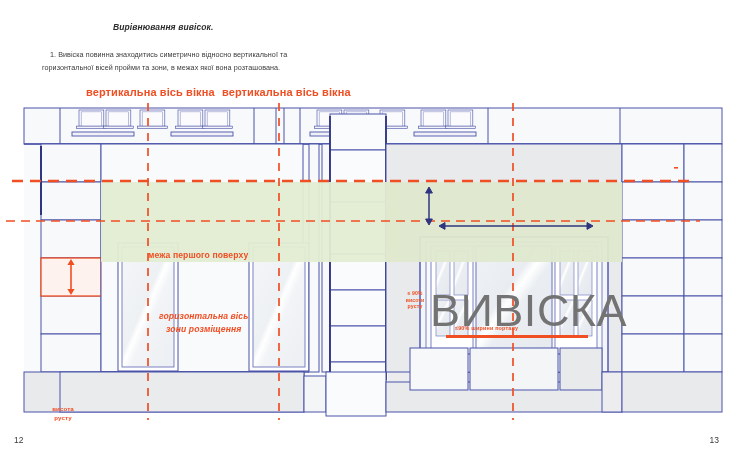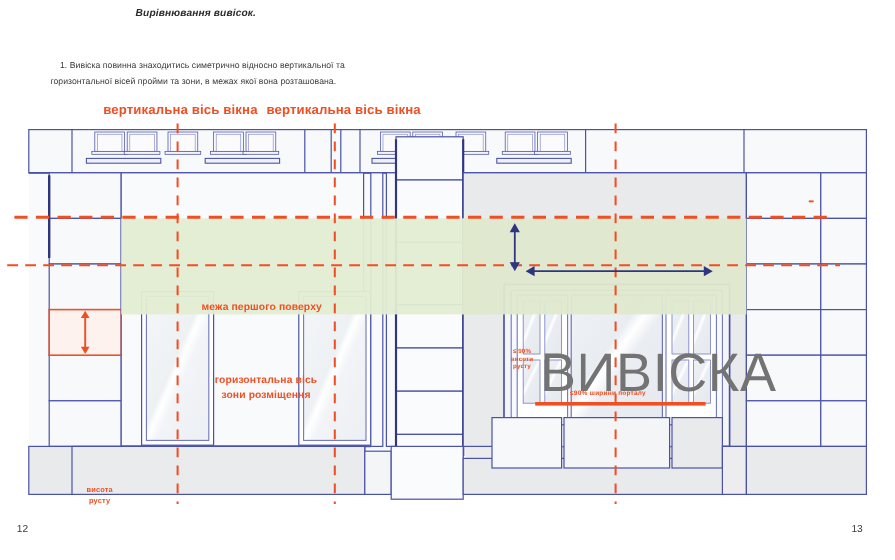--- a/index.html
+++ b/index.html
@@ -16,21 +16,21 @@
     width: 746px;
     height: 467px;
     overflow: hidden;
     background: #ffffff;
   }
 
   
   .doc-title {
     position: absolute;
     left: 113px;
-    top: 5px;
+    top: 22px;
     font-size: 8.5px;
     font-weight: bold;
     font-style: italic;
     color: #2b2b2b;
     letter-spacing: 0.1px;
     white-space: nowrap;
   }
   .para {
     position: absolute;
     font-size: 7.2px;
@@ -75,24 +75,23 @@
   }
   #facade svg { display: block; }
 
   
   .ov {
     position: absolute;
     color: #f04e23;
     font-weight: bold;
     white-space: nowrap;
     letter-spacing: 0.1px;
-    padding-left: 20px;
   }
   .ov-floor-limit { left: 148px; top: 150px; font-size: 8.6px; }
-  .ov-horiz-axis  { left: 159px; top: 210px; font-size: 8.6px; line-height: 12.5px; text-align: center; }
+  .ov-horiz-axis  { left: 159px; top: 210px; font-size: 8.6px; line-height: 12.5px; text-align: center; font-style: italic; }
   .ov-rust-height {
     left: 40px; top: 305px; font-size: 6.2px;
     line-height: 8.5px; text-align: center; width: 46px;
   }
   .ov-90-height {
     left: 398px; top: 190px; font-size: 5.2px;
     line-height: 6.6px; text-align: center; width: 34px;
   }
   .ov-90-width {
     left: 455px; top: 225px; font-size: 5.4px; letter-spacing: 0.2px;

